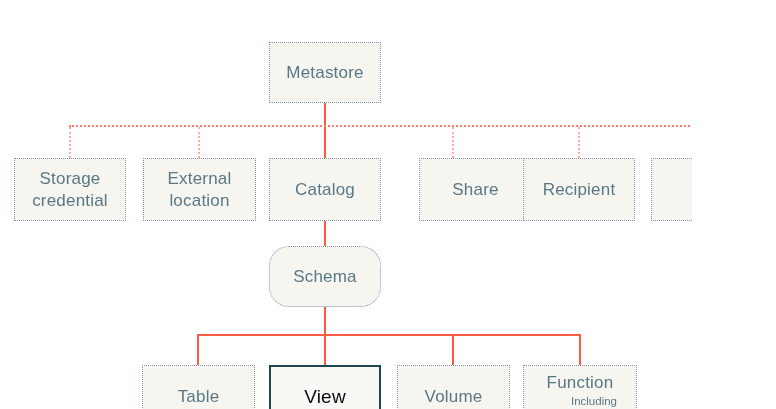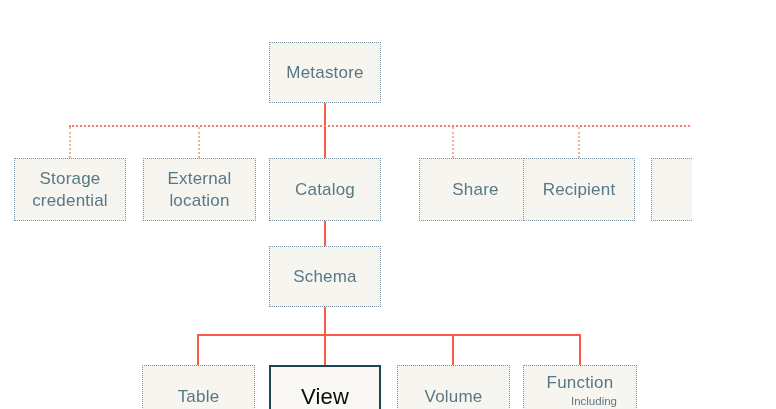--- a/index.html
+++ b/index.html
@@ -30,21 +30,21 @@
   .node .label{
     color:var(--node-text);font-size:17px;line-height:1.25;letter-spacing:0.2px;
   }
   .node .sublabel{
     color:var(--node-text);font-size:11.5px;line-height:1.15;margin-top:2px;max-width:90px;padding-left:28px;
   }
   .node.highlight{
     border:2px solid var(--highlight-border);
     background:#faf8f4;
   }
-  .node.highlight .label{color:var(--highlight-text);font-size:22px;}
+  .node.highlight .label{color:var(--highlight-text);font-size:19px;}
   .node.ellipsis .label{letter-spacing:4px;}
   .vline-solid{position:absolute;width:2px;background:var(--connector-solid);z-index:1;}
   .hline-solid{position:absolute;height:2px;background:var(--connector-solid);z-index:1;}
   .hline-dot{position:absolute;height:0;border-top:2px dotted var(--connector-dotted);z-index:1;}
   .vline-dot{position:absolute;width:0;border-left:2px dotted var(--connector-dotted-light);z-index:1;}
 </style>
 </head>
 <body>
 
 <div class="canvas">
@@ -79,21 +79,21 @@
   <div class="node" style="left:419px;top:126px;width:113px;height:63px;">
     <span class="label">Share</span>
   </div>
   <div class="node" style="left:523px;top:126px;width:112px;height:63px;">
     <span class="label">Recipient</span>
   </div>
   <div class="node ellipsis" style="left:651px;top:126px;width:113px;height:63px;">
     <span class="label">...</span>
   </div>
 
-  <div class="node" style="left:269px;top:214px;width:112px;height:61px;">
+  <div class="node" style="left:269px;top:214px;width:112px;height:61px;border-radius:20px;">
     <span class="label">Schema</span>
   </div>
 
   <div class="node" style="left:142px;top:333px;width:113px;height:63px;">
     <span class="label">Table</span>
   </div>
   <div class="node highlight" style="left:269px;top:333px;width:112px;height:63px;">
     <span class="label">View</span>
   </div>
   <div class="node" style="left:397px;top:333px;width:113px;height:63px;">

